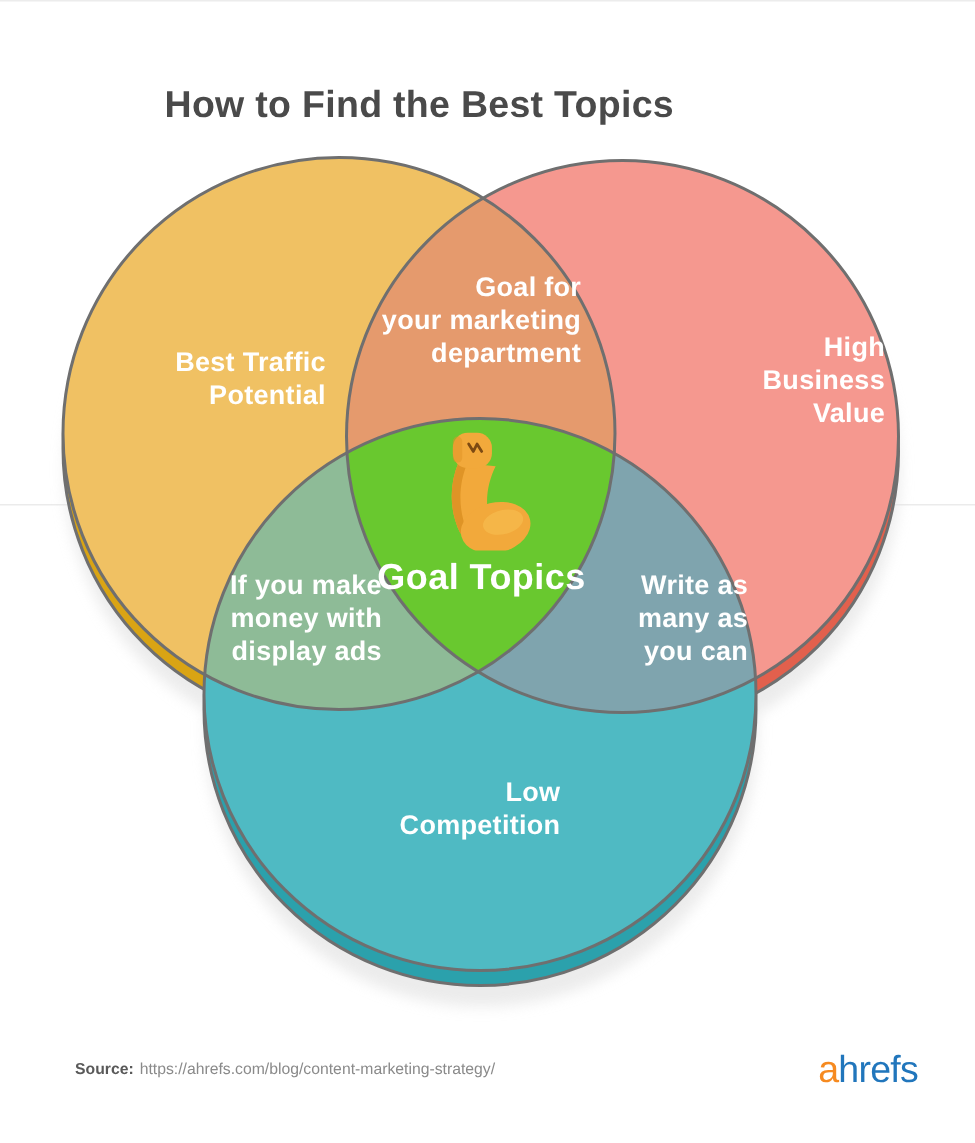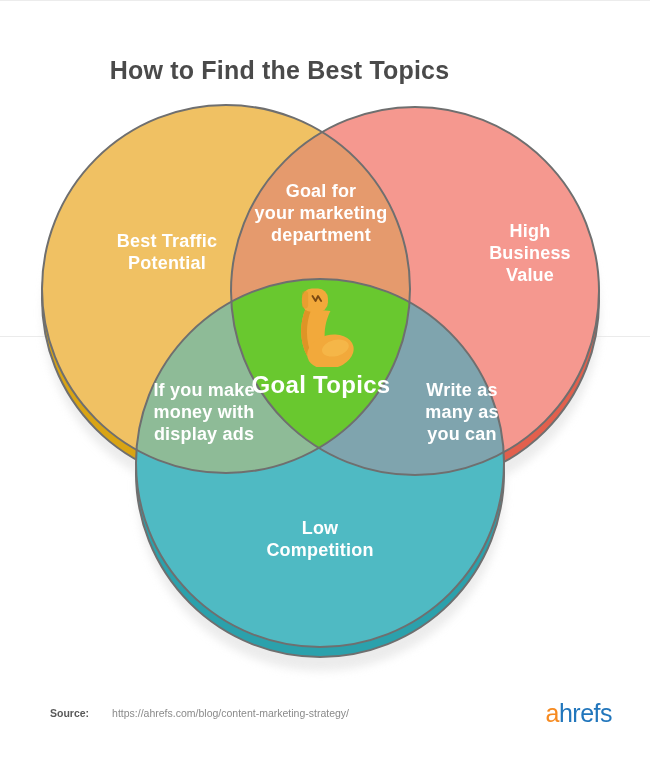--- a/index.html
+++ b/index.html
@@ -11,29 +11,29 @@
   .page-title{
     position:absolute;left:0;top:38px;width:559px;text-align:center;
     font-size:25px;font-weight:bold;color:#4a4a4a;letter-spacing:.2px;z-index:3;
   }
   .bg-rule{
     position:absolute;left:0;top:335px;width:650px;height:1px;background:#ebebeb;z-index:0;
   }
   #venn{position:absolute;left:0;top:0;z-index:1;pointer-events:none;}
   .vlabel{
     position:absolute;transform:translate(-50%,-50%);z-index:2;
-    color:#ffffff;font-weight:bold;text-align:center;white-space:pre-line;
+    color:#ffffff;font-weight:bold;text-align:right;white-space:pre-line;
     font-size:18px;line-height:1.22;letter-spacing:.2px;
   }
   .vlabel.big{font-size:24px;letter-spacing:.3px;}
   .emoji-box{position:absolute;left:292px;top:286px;width:62px;height:80px;z-index:2;}
   .footer-source{
     position:absolute;left:50px;top:706px;z-index:3;font-size:10.5px;color:#8a8a8a;
   }
-  .footer-source .src-label{color:#595959;font-weight:bold;margin-right:23px;}
+  .footer-source .src-label{color:#595959;font-weight:bold;margin-right:4px;}
   .logo{
     position:absolute;right:38px;top:698px;z-index:3;
     font-size:25px;font-weight:400;letter-spacing:-0.5px;
   }
   .logo .l1{color:#f68a20;}
   .logo .l2{color:#2176bc;}
 </style>
 </head>
 <body>
 

